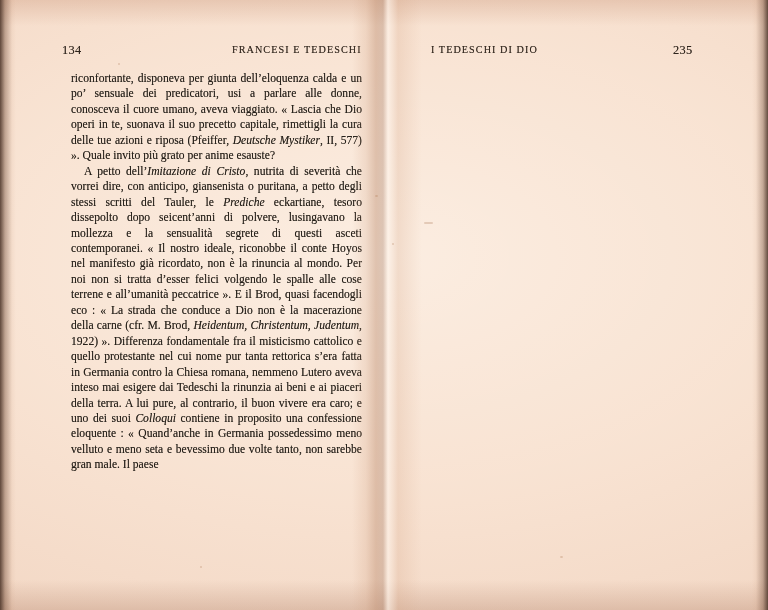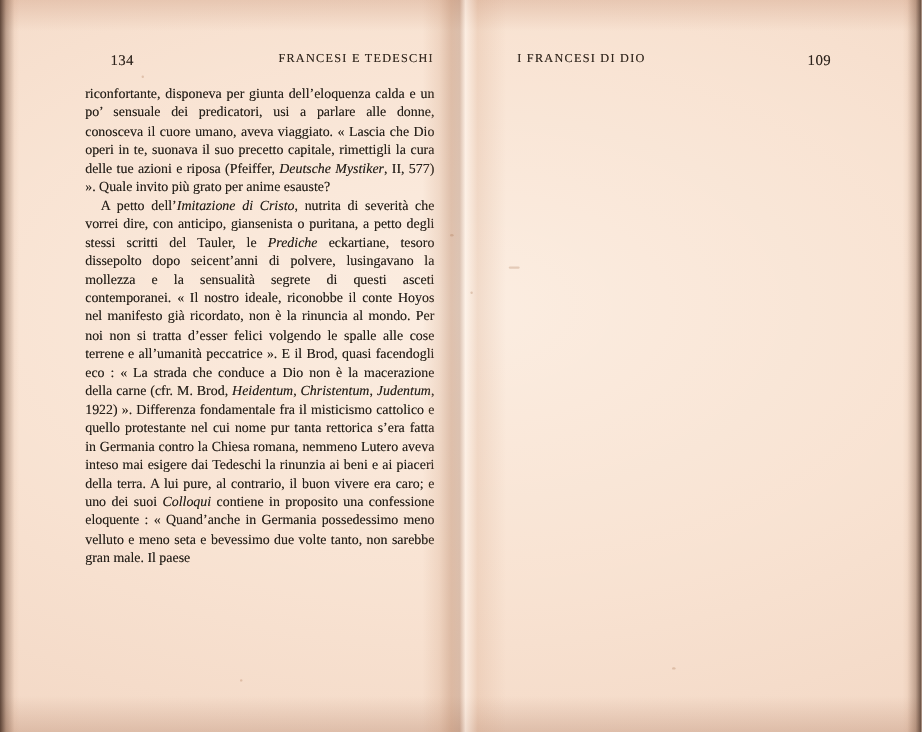--- a/index.html
+++ b/index.html
@@ -98,21 +98,21 @@
   }
   .folio {
     position: absolute;
     top: 43px;
     font-size: 12.4px;
     color: #2e241c;
     letter-spacing: 0.3px;
   }
 
   .page-left  .runhead { left: 232px; }
-  .page-left  .folio   { left: 92px; }
+  .page-left  .folio   { left: 62px; }
   .page-right .runhead { left: 47px; }
   .page-right .folio   { left: 289px; }
 
   .body {
     position: absolute;
     font-size: 11.6px;
     line-height: 15.45px;
     color: #25201a;
     text-align: justify;
     text-justify: inter-word;
@@ -157,22 +157,22 @@
   <div class="page page-left">
     <div class="runhead">FRANCESI E TEDESCHI</div>
     <div class="folio">134</div>
     <div class="body">
         <p><span>riconfortante, disponeva per giunta dell’eloquenza calda e un po’ sensuale dei predicatori, usi a parlare alle donne, conosceva il cuore umano, aveva viaggiato. « Lascia che Dio operi in te, suonava il suo precetto capitale, rimettigli la cura delle tue azioni e riposa (Pfeiffer, </span><i>Deutsche Mystiker</i><span>, II, 577) ». Quale invito più grato per anime esauste?</span></p>
         <p class="ind"><span>A petto dell’</span><i>Imitazione di Cristo</i><span>, nutrita di severità che vorrei dire, con anticipo, giansenista o puritana, a petto degli stessi scritti del Tauler, le </span><i>Prediche</i><span> eckartiane, tesoro dissepolto dopo seicent’anni di polvere, lusingavano la mollezza e la sensualità segrete di questi asceti contemporanei. « Il nostro ideale, riconobbe il conte Hoyos nel manifesto già ricordato, non è la rinuncia al mondo. Per noi non si tratta d’esser felici volgendo le spalle alle cose terrene e all’umanità peccatrice ». E il Brod, quasi facendogli eco : « La strada che conduce a Dio non è la macerazione della carne (cfr. M. Brod, </span><i>Heidentum, Christentum, Judentum</i><span>, 1922) ». Differenza fondamentale fra il misticismo cattolico e quello protestante nel cui nome pur tanta rettorica s’era fatta in Germania contro la Chiesa romana, nemmeno Lutero aveva inteso mai esigere dai Tedeschi la rinunzia ai beni e ai piaceri della terra. A lui pure, al contrario, il buon vivere era caro; e uno dei suoi </span><i>Colloqui</i><span> contiene in proposito una confessione eloquente : « Quand’anche in Germania possedessimo meno velluto e meno seta e bevessimo due volte tanto, non sarebbe gran male. Il paese</span></p>
       </div>
   </div>
 
   <div class="page page-right">
-    <div class="runhead">I FRANCESI DI DIO</div>
-    <div class="folio">109</div>
+    <div class="runhead">I TEDESCHI DI DIO</div>
+    <div class="folio">235</div>
 
   </div>
 
   <div class="gutter"></div>
   <div class="edge edge-l"></div>
   <div class="edge edge-r"></div>
 
   <span class="speck" style="left:375px;top:195px;width:3px;height:2px;"></span>
   <span class="speck" style="left:392px;top:243px;width:2px;height:2px;"></span>
   <span class="speck" style="left:424px;top:222px;width:9px;height:2px;background:rgba(170,118,84,0.28);border-radius:1px;"></span>

